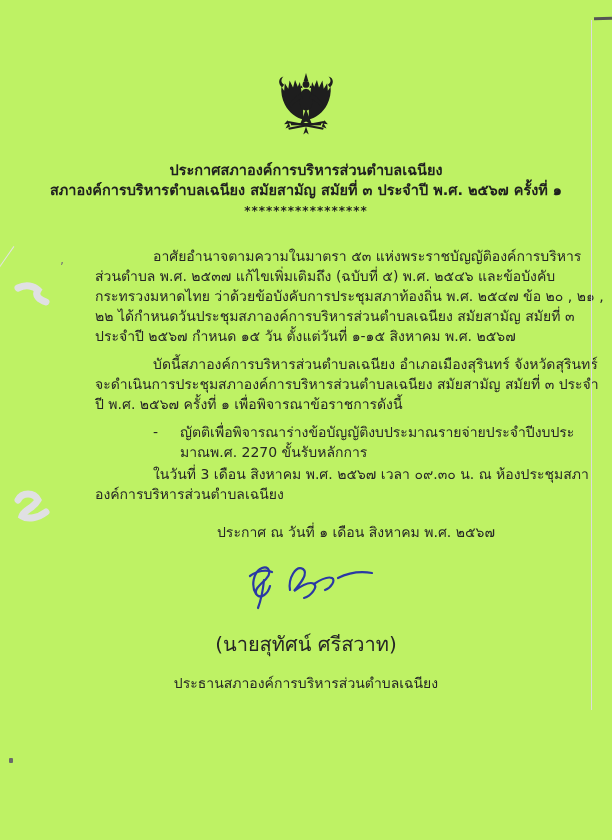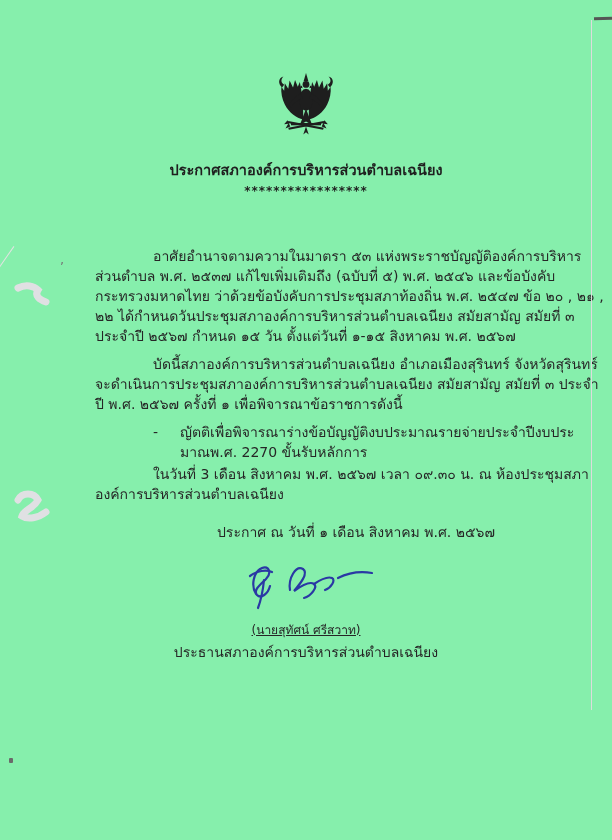--- a/index.html
+++ b/index.html
@@ -1,20 +1,20 @@
 <!DOCTYPE html>
 <html><head>
 <meta charset="utf-8">
 <style>
   html,body{margin:0;padding:0;background:#e9e9e9;}
   .page{
     position:relative;
     width:612px;height:840px;
     margin:0 auto;
-    background:#86efac;
+    background:#bef264;
     font-family:"DejaVu Sans","Liberation Sans",sans-serif;
     color:#222;
     overflow:hidden;
     box-shadow:0 0 4px rgba(0,0,0,.15);
   }
   .emblem{position:absolute;top:64px;left:0;width:612px;text-align:center;}
   .emblem svg{width:82px;height:92px;}
   .ink{fill:#1e1e1e;}
 
   .header{position:absolute;top:160px;left:30px;width:552px;text-align:center;line-height:20px;}
@@ -24,22 +24,22 @@
   .body-text{position:absolute;top:246px;left:55px;width:512px;font-size:14px;line-height:20px;color:#262626;margin-left:40px;}
   .para{text-indent:58px;margin:0 0 8px 0;}
   .bullet-row{display:flex;margin:0 0 2px 0;}
   .bullet-marker{width:27px;padding-left:58px;flex:none;}
   .bullet-body{flex:1;}
   .closing{text-indent:72px;margin:16px 0 0 0;}
   .issued{margin:18px 0 0 0;text-align:center;padding-left:10px;}
 
   .sig-block{position:absolute;top:556px;left:0;width:612px;text-align:center;}
   .sig-svg{width:160px;height:56px;display:block;margin:0 auto;}
-  .sig-name{font-size:12px;color:#262626;margin-top:8px;text-decoration:underline;}
-  .sig-pos{font-size:14px;color:#262626;margin-top:2px;}
+  .sig-name{font-size:20px;color:#262626;margin-top:16px;}
+  .sig-pos{font-size:14px;color:#262626;margin-top:12px;}
 
   
   .artifact{position:absolute;pointer-events:none;}
   .a-dash-tr{top:17px;left:594px;width:18px;height:3px;background:#555;transform:rotate(-2deg);}
   .a-edge-line{top:20px;left:591px;width:1px;height:690px;background:#dcdcdc;}
   .a-diag-tl{top:244px;left:6px;width:1px;height:26px;background:#e2e2e2;transform:rotate(35deg);}
   .a-dot-left{top:758px;left:9px;width:4px;height:5px;background:#6a6a6a;border-radius:1px;}
   .a-comma{top:252px;left:60px;font-size:13px;color:#777;}
   .squiggle{stroke:#e0e0e3;stroke-width:7;fill:none;stroke-linecap:round;}
 </style>
@@ -78,20 +78,21 @@
 
       <path class="ink" d="M33 75 L28 81 L34 80 L30 87 L37 84 Z"></path>
       <path class="ink" d="M87 75 L92 81 L86 80 L90 87 L83 84 Z"></path>
 
       <path class="ink" d="M60 84 L56 96 L60 92.5 L64 96 Z"></path>
     </svg>
   </div>
 
   <div class="header">
     <div class="t1">ประกาศสภาองค์การบริหารส่วนตำบลเฉนียง</div>
+    <div class="t3">สภาองค์การบริหารตำบลเฉนียง สมัยสามัญ สมัยที่ ๓  ประจำปี  พ.ศ. ๒๕๖๗  ครั้งที่ ๑</div>
     <div class="stars">*****************</div>
   </div>
 
   <div class="body-text">
     <p class="para">อาศัยอำนาจตามความในมาตรา ๕๓ แห่งพระราชบัญญัติองค์การบริหารส่วนตำบล พ.ศ. ๒๕๓๗ แก้ไขเพิ่มเติมถึง (ฉบับที่ ๕) พ.ศ. ๒๕๔๖ และข้อบังคับกระทรวงมหาดไทย ว่าด้วยข้อบังคับการประชุมสภาท้องถิ่น พ.ศ. ๒๕๔๗ ข้อ ๒๐ , ๒๑ , ๒๒ ได้กำหนดวันประชุมสภาองค์การบริหารส่วนตำบลเฉนียง สมัยสามัญ สมัยที่ ๓ ประจำปี ๒๕๖๗ กำหนด ๑๕ วัน ตั้งแต่วันที่ ๑-๑๕ สิงหาคม พ.ศ. ๒๕๖๗</p>
     <p class="para">บัดนี้สภาองค์การบริหารส่วนตำบลเฉนียง อำเภอเมืองสุรินทร์ จังหวัดสุรินทร์ จะดำเนินการประชุมสภาองค์การบริหารส่วนตำบลเฉนียง สมัยสามัญ สมัยที่ ๓ ประจำปี พ.ศ. ๒๕๖๗ ครั้งที่ ๑ เพื่อพิจารณาข้อราชการดังนี้</p>
     <div class="bullet-row">
       <span class="bullet-marker">-</span>
       <span class="bullet-body">ญัตติเพื่อพิจารณาร่างข้อบัญญัติงบประมาณรายจ่ายประจำปีงบประมาณพ.ศ. 2270 ขั้นรับหลักการ</span>
     </div>

